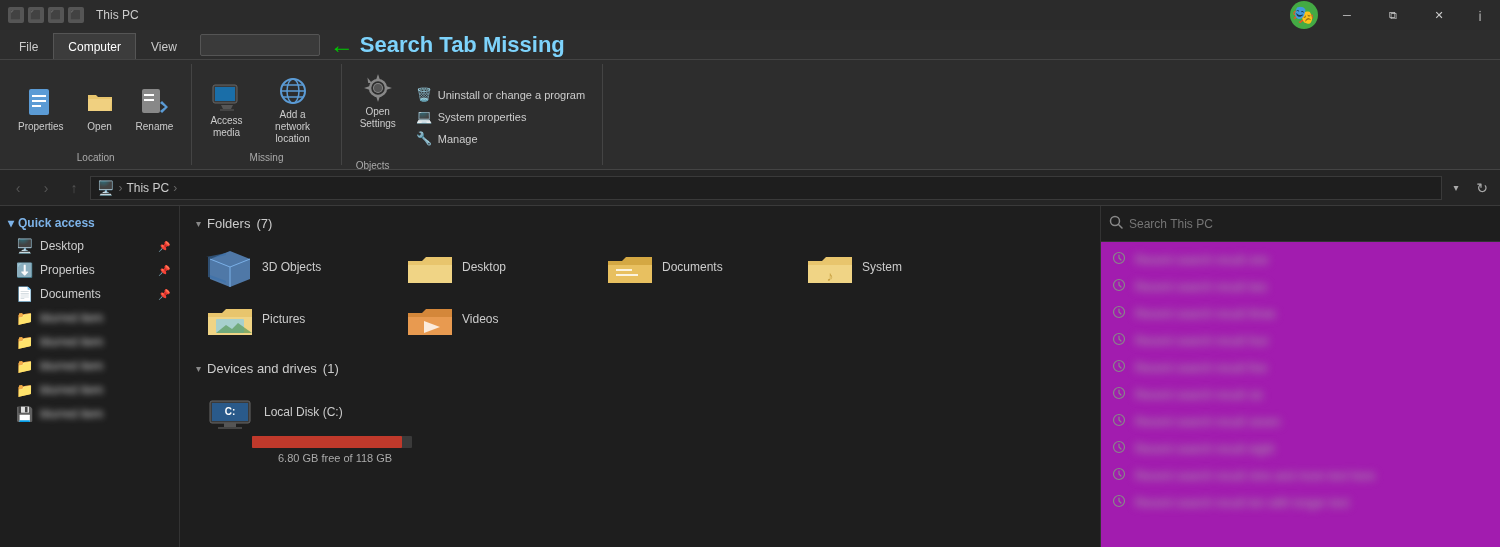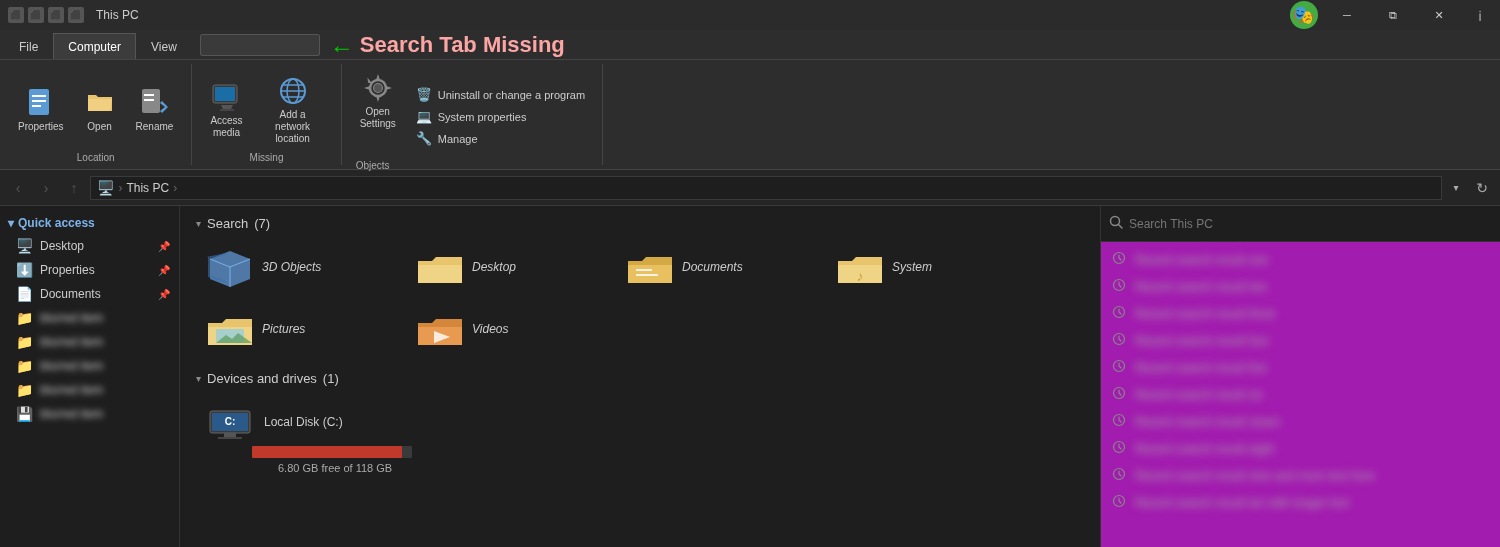--- a/index.html
+++ b/index.html
@@ -110,21 +110,21 @@
       display: flex;
       align-items: center;
       gap: 6px;
     }
     .green-arrow {
       color: #00cc00;
       font-size: 24px;
       font-weight: bold;
     }
     .annotation-text {
-      color: #fca5a5;
+      color: #7dd3fc;
       font-size: 22px;
       font-weight: bold;
       white-space: nowrap;
     }
 
     
     .ribbon-content {
       height: 110px;
       background: #2d2d2d;
       border-bottom: 1px solid #444;
@@ -326,23 +326,21 @@
       color: #ccc;
       font-size: 13px;
     }
     .section-chevron {
       font-size: 10px;
       color: #888;
     }
     .folder-grid {
       display: flex;
       flex-wrap: wrap;
-      gap: 10px;
       margin-bottom: 16px;
-      font-style: italic;
     }
     .folder-item {
       display: flex;
       align-items: center;
       gap: 8px;
       padding: 6px 10px;
       cursor: pointer;
       border-radius: 2px;
       min-width: 200px;
       max-width: 280px;
@@ -662,21 +660,21 @@
         <span class="si-icon">💾</span>
         <span class="si-label">blurred item</span>
       </div>
     </div>
   </div>
 
   <div class="content-area">
 
     <div class="section-header">
       <span class="section-chevron">▾</span>
-      <span>Search</span>
+      <span>Folders</span>
       <span>(7)</span>
     </div>
 
     <div class="folder-grid">
 
       <div class="folder-item">
         <div class="folder-icon folder-blue">
           <svg width="48" height="40" viewBox="0 0 48 40">
             <path d="M4 12 L24 4 L44 12 L44 32 L24 40 L4 32 Z" fill="#5b8fc9" opacity="0.8"></path>
             <path d="M4 12 L24 20 L44 12" fill="none" stroke="#7ab0e8" stroke-width="1"></path>

